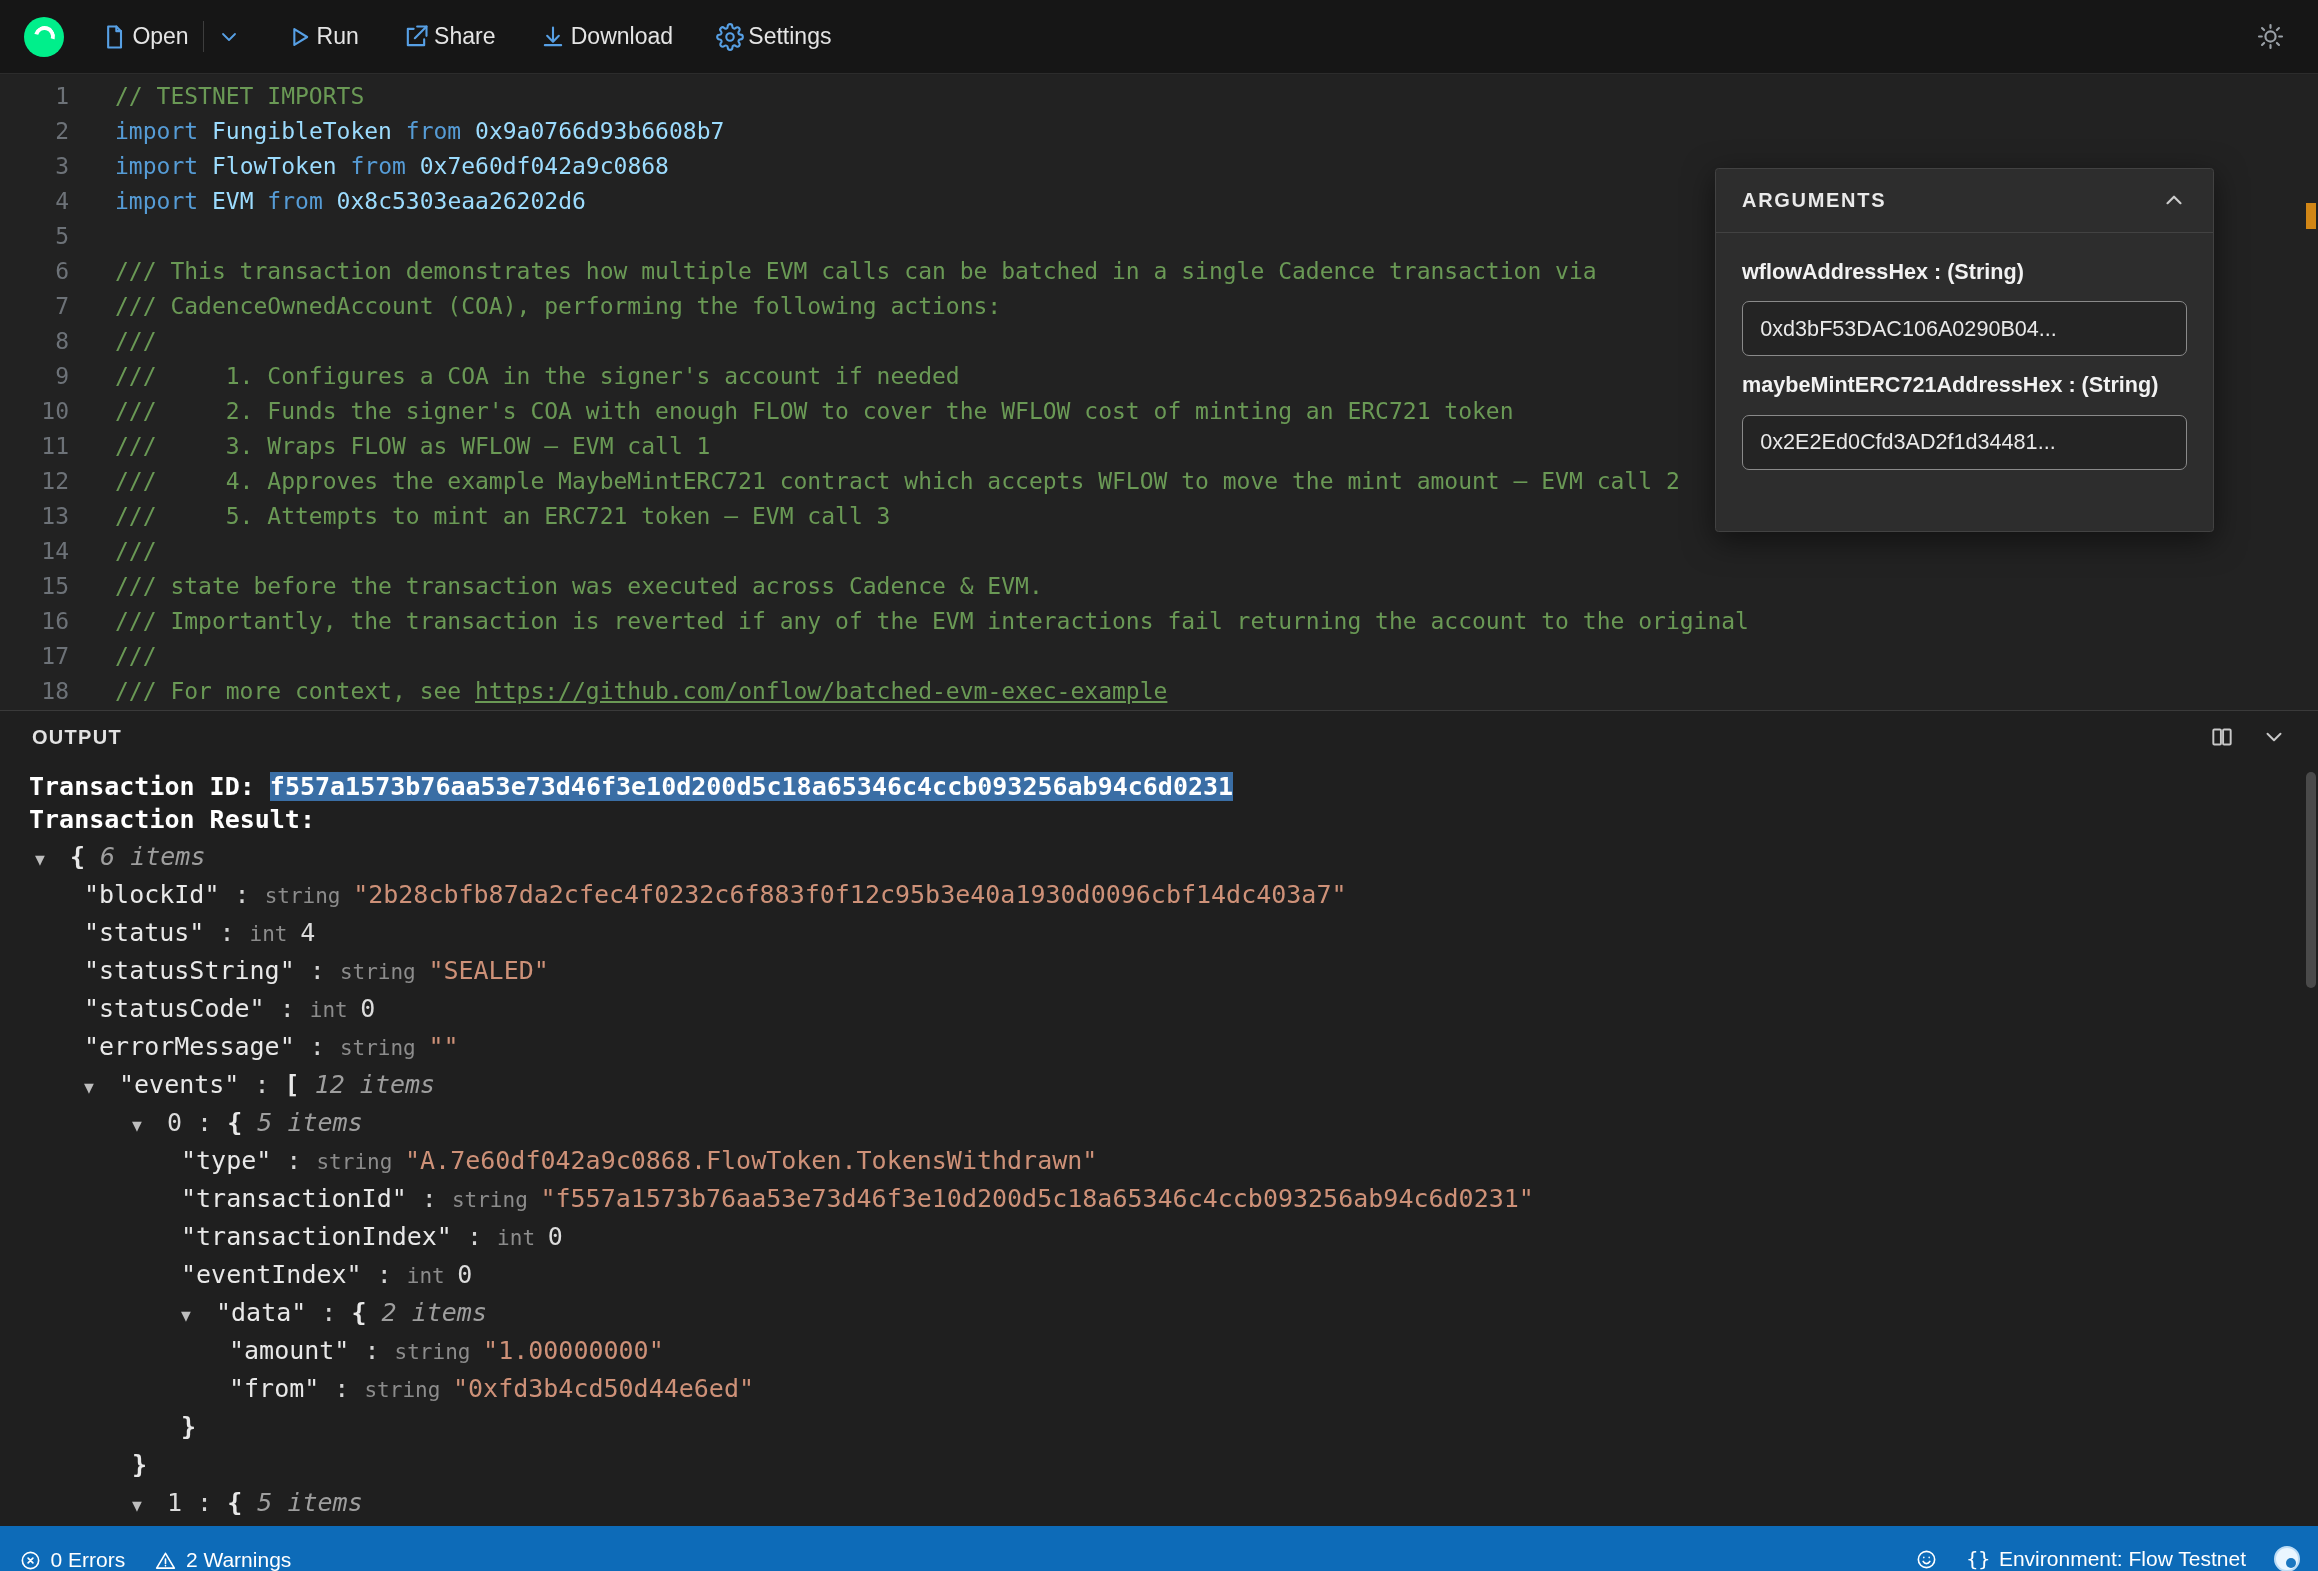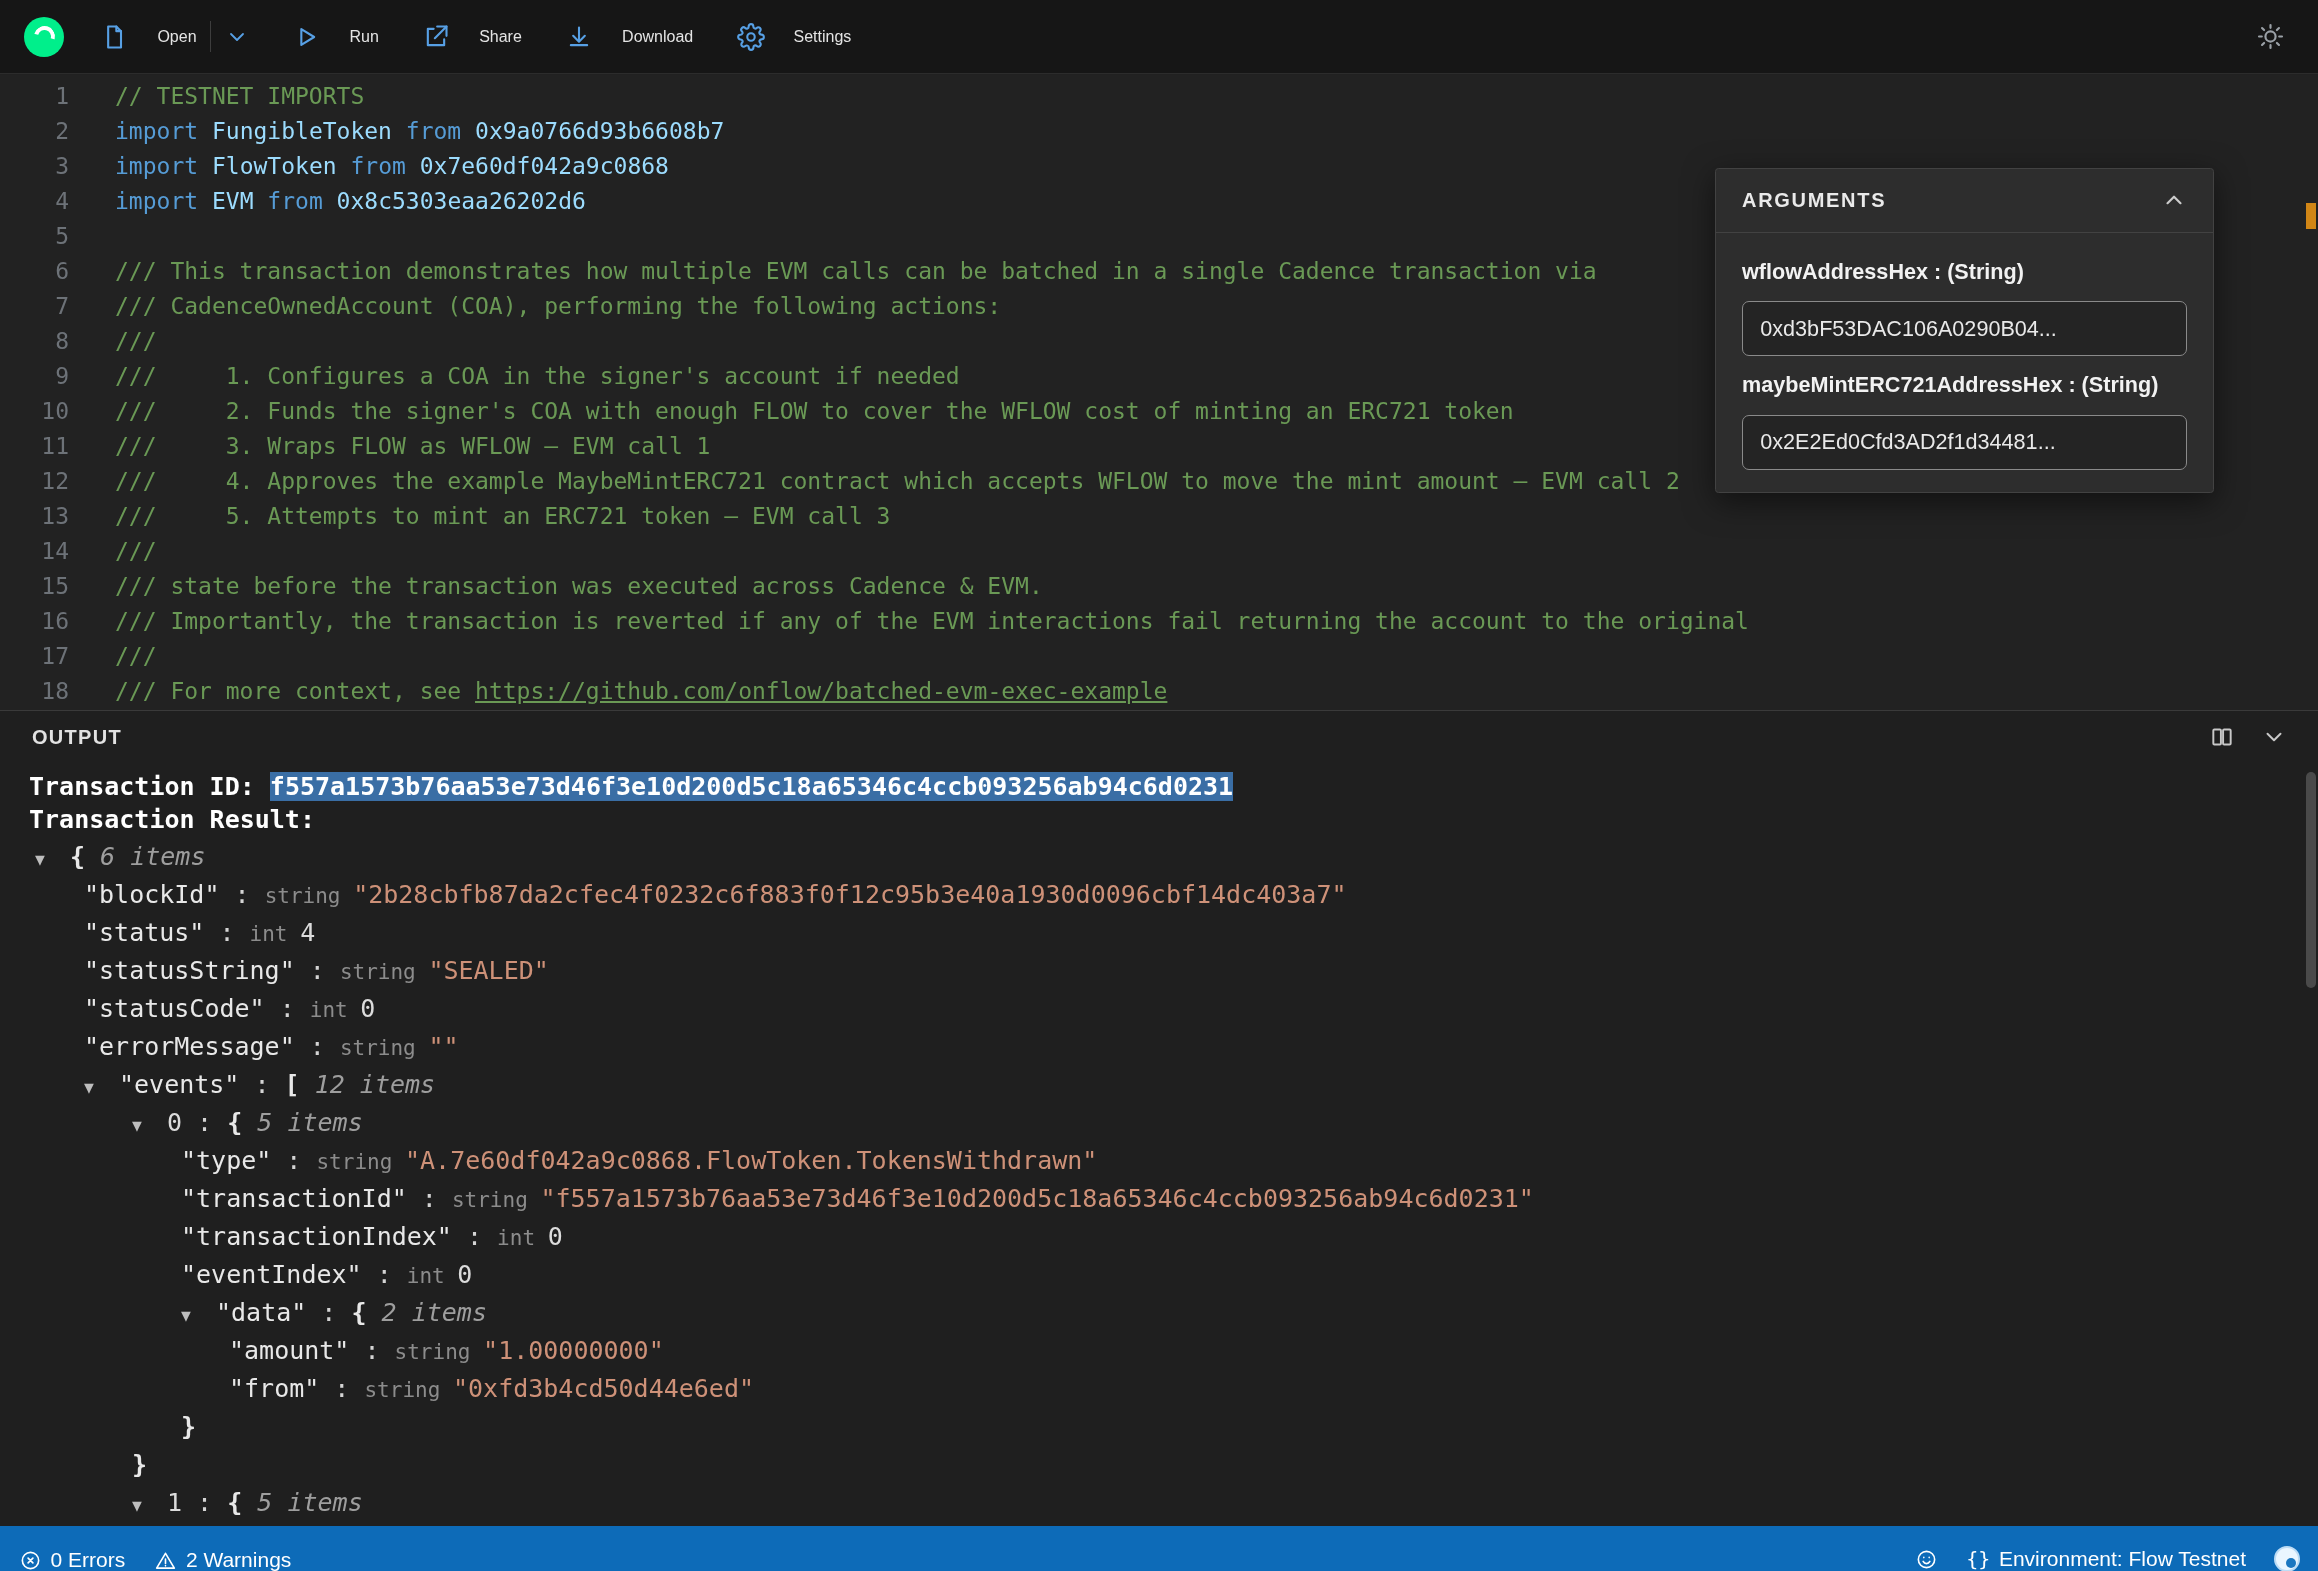--- a/index.html
+++ b/index.html
@@ -6,21 +6,21 @@
   html,body { width:2319px; height:1572px; overflow:hidden; background:#1a1a1a; }
   body { font-family:"Liberation Sans", sans-serif; }
   .app { position:relative; width:2319px; height:1572px; background:#212121; }
 
   
   .topbar { position:absolute; top:0; left:0; right:0; height:74px; background:#161616;
             border-bottom:0.9px solid #2c2c2c; display:flex; align-items:center; padding:0 24px; z-index:10; }
   .logo { width:40px; height:40px; border-radius:50%; background:var(--accent,#00ef8b); position:relative; margin-right:26px; flex:none; cursor:pointer; }
   .logo::after { content:""; position:absolute; inset:9.5px; border:4.3px solid transparent;
                  border-top-color:#fff; border-right-color:#fff; border-radius:50%; transform:rotate(-30deg); }
-  .tbtn { display:flex; align-items:center; gap:29px; color:#e4e4e4; font-size:16px; cursor:pointer; padding:8.6px 10.4px;text-align:right; }
+  .tbtn { display:flex; align-items:center; gap:4px; color:#e4e4e4; font-size:23px; cursor:pointer; padding:8.6px 10.4px;text-align:right; }
   .tbtn svg { width:28px; height:28px; stroke:var(--icon-blue,#57a0e5); fill:none; stroke-width:1.8; stroke-linecap:round; stroke-linejoin:round; flex:none; }
   .tbtn.icon-only svg { width:24px; height:24px; }
   .tb-divider { width:0.9px; height:31px; background:#3d3d3d; margin:0 3.5px; }
   .tb-gap { width:22.5px; }
   .spacer { flex:1; }
   .theme-btn svg { stroke:#9aa0a6; width:29px; height:29px; }
 
   
   .editor { position:absolute; top:75px; left:0; right:0; height:635px; background:#222222; overflow:hidden; }
   .code-area { display:flex; padding-top:3.5px; font-family:"DejaVu Sans Mono", monospace; font-size:23px; line-height:35px; }
@@ -36,21 +36,21 @@
   .tok-l { color:var(--comment-green,#6a9955); text-decoration:underline; cursor:pointer; }
   .annot-orange { position:absolute; right:2.6px; top:128px; width:10.4px; height:26px; background:var(--warning-orange,#d18616); }
 
   
   .args { position:absolute; left:1715px; top:93px; width:499px; background:#2d2d2d;
           border:0.9px solid #424242; border-radius:3.5px; box-shadow:0 8.6px 31px rgba(0,0,0,.5); z-index:20; }
   .args-header { height:64px; display:flex; align-items:center; justify-content:space-between;
                  padding:0 26px; border-bottom:0.9px solid #424242; }
   .args-title { color:#eaeaea; font-size:20px; font-weight:bold; letter-spacing:1.7px; }
   .args-header svg { width:26px; height:26px; stroke:#cccccc; fill:none; stroke-width:2; stroke-linecap:round; stroke-linejoin:round; cursor:pointer; }
-  .args-body { padding:19px 26px 15px; }
+  .args-body { padding:19px 26px 54px; }
   .arg-label { color:#f2f2f2; font-size:21.6px; font-weight:bold; line-height:1.4; margin:14px 0 14px; }
   .arg-label:first-child { margin-top:5.2px; }
   .arg-input { display:block; width:100%; height:55px; background:#242424; border:0.9px solid #8a8a8a;
                border-radius:7px; color:#e9e9e9; font-size:21.6px; padding:0 17.3px; margin-bottom:7px;
                font-family:"Liberation Sans", sans-serif; outline:none; }
 
   
   .output { position:absolute; top:710px; left:0; right:0; height:816px; background:#1f1f1f; border-top:0.9px solid #3a3a3a; overflow:hidden; }
   .output-header { height:52px; display:flex; align-items:center; padding:0 32px; }
   .output-title { color:#e2e2e2; font-size:20px; font-weight:bold; letter-spacing:1.3px; }

